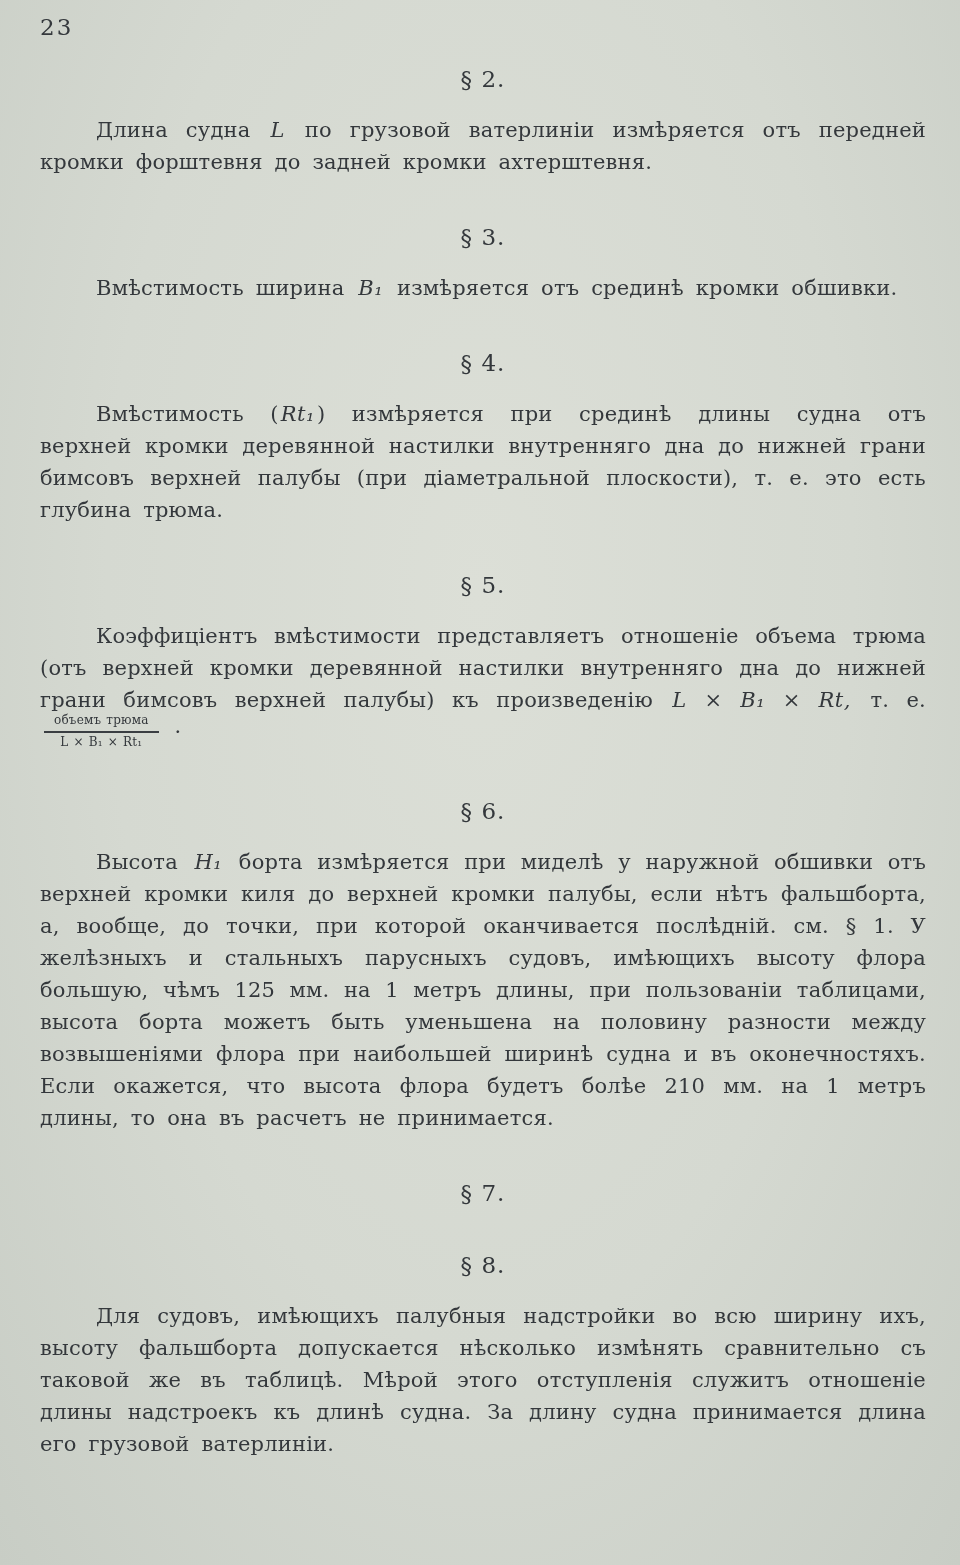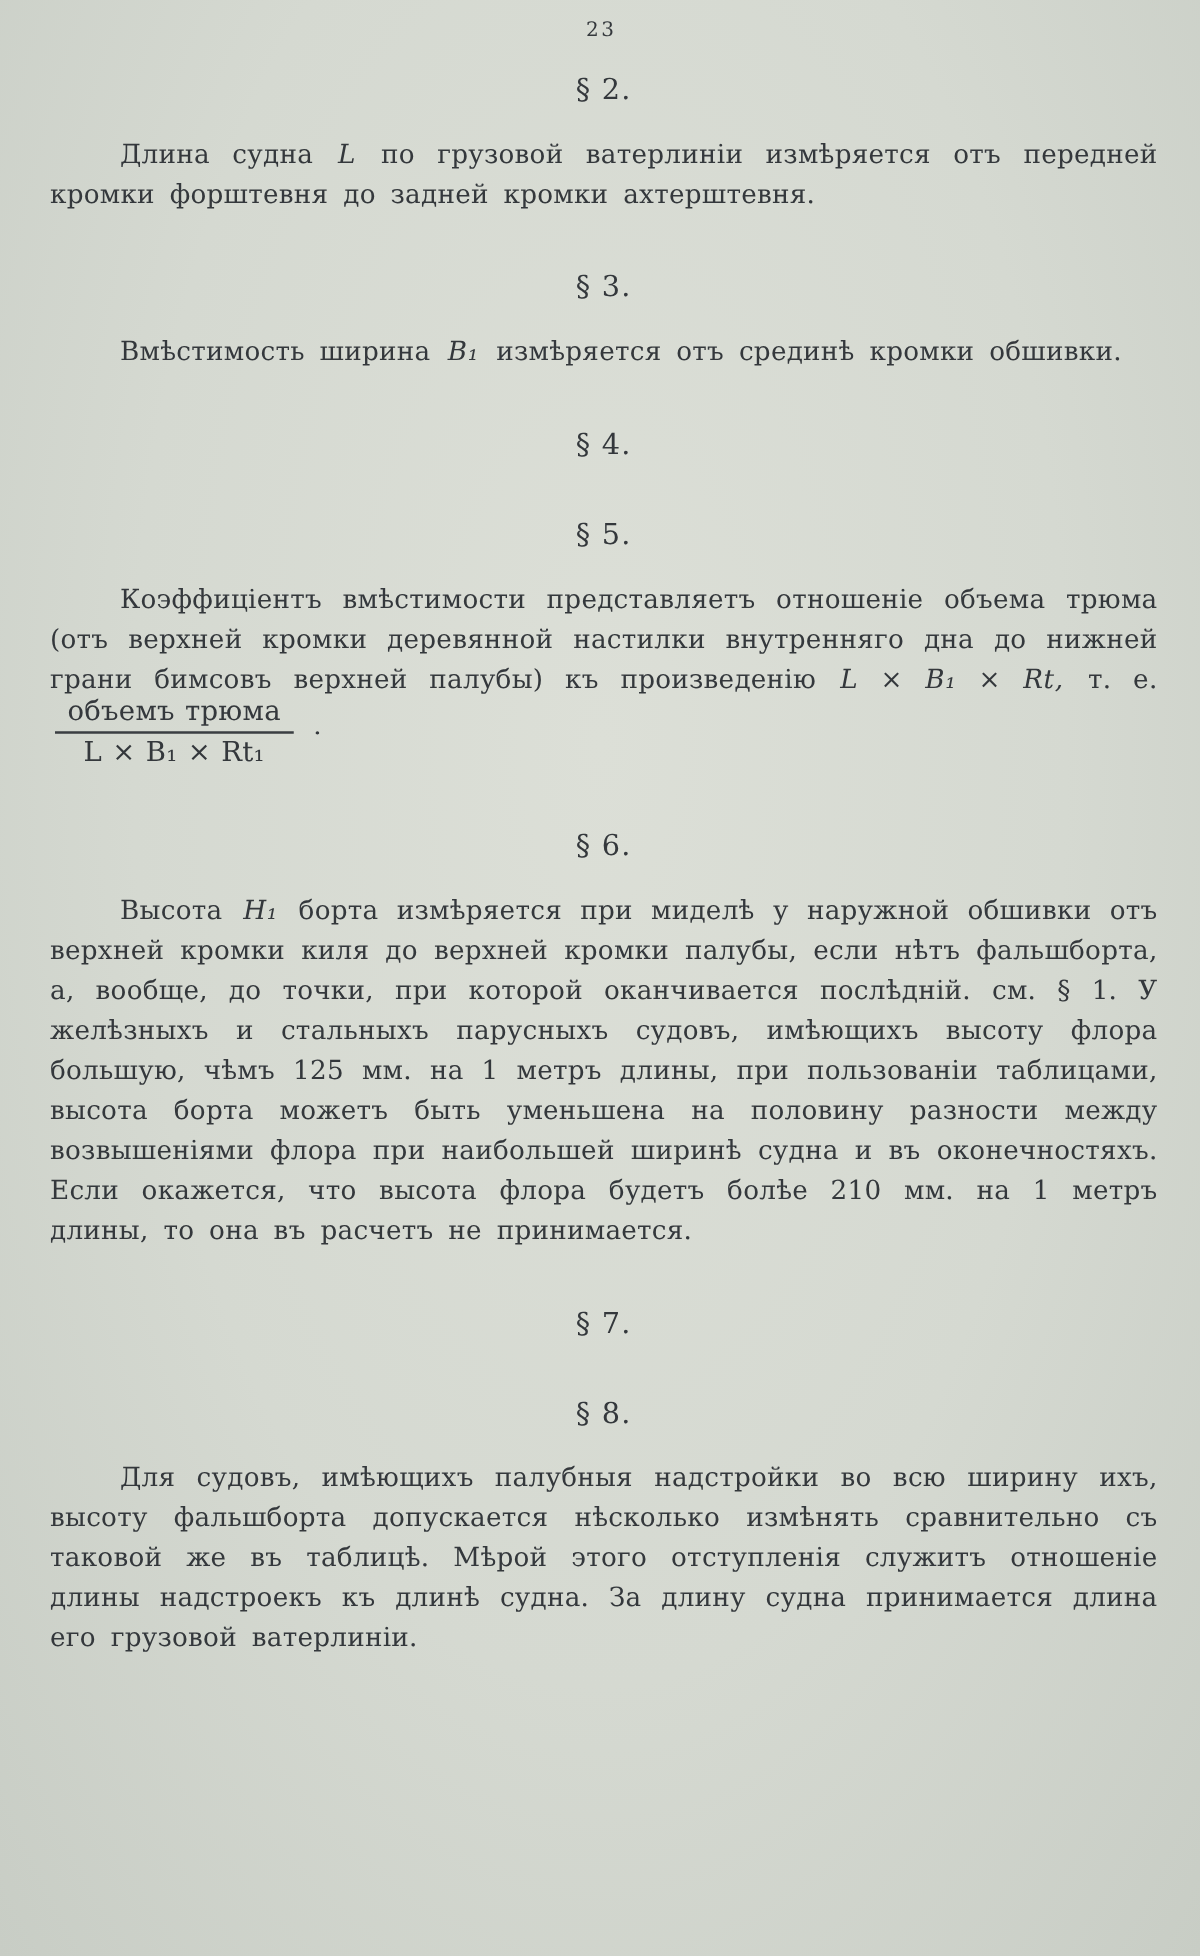--- a/index.html
+++ b/index.html
@@ -15,22 +15,22 @@
   .page {
     width: 960px;
     height: 1565px;
     box-sizing: border-box;
     padding: 14px 34px 0 40px;
     background: radial-gradient(ellipse at 50% 38%, #dcdfd7 0%, #d5d9d1 55%, #c8cdc5 100%);
     color: #34383c;
     overflow: hidden;
   }
   .page-number {
-    text-align: center;
-    font-size: 16px;
+    text-align: left;
+    font-size: 23px;
     letter-spacing: 2px;
     padding-right: 4px;
   }
   .sec-heading {
     text-align: center;
     font-size: 23px;
     font-weight: 400;
     margin: 46px 0 22px 0;
     letter-spacing: 1px;
   }
@@ -49,21 +49,21 @@
   .mvar {
     font-style: italic;
     padding: 0 2px;
     letter-spacing: 0.5px;
   }
   .fraction {
     display: inline-block;
     vertical-align: middle;
     text-align: center;
     line-height: 1.15;
-    font-size: 22px;
+    font-size: 12px;
     text-indent: 0;
     word-spacing: 1px;
     margin: 0 4px;
     transform: translateY(-2px);
   }
   .frac-num {
     display: block;
     padding: 0 10px 3px 10px;
     border-bottom: 2px solid #3a3e42;
   }
@@ -84,20 +84,21 @@
     <p class="para"><span>Длина судна </span><span class="mvar">L</span><span> по грузовой ватерлиніи измѣряется отъ передней кромки форштевня до задней кромки ахтерштевня.</span></p>
   </section>
 
   <section>
     <h2 class="sec-heading">§ 3.</h2>
     <p class="para"><span>Вмѣстимость ширина </span><span class="mvar">B₁</span><span> измѣряется отъ срединѣ кромки обшивки.</span></p>
   </section>
 
   <section>
     <h2 class="sec-heading">§ 4.</h2>
+    <p class="para"><span>Вмѣстимость (</span><span class="mvar">Rt₁</span><span>) измѣряется при срединѣ длины судна отъ верхней кромки деревянной настилки внутренняго дна до нижней грани бимсовъ верхней палубы (при діаметральной плоскости), т. е. это есть глубина трюма.</span></p>
   </section>
 
   <section>
     <h2 class="sec-heading">§ 5.</h2>
     <p class="para"><span>Коэффиціентъ вмѣстимости представляетъ отношеніе объема трюма (отъ верхней кромки деревянной настилки внутренняго дна до нижней грани бимсовъ верхней палубы) къ произведенію </span><span class="mvar">L × B₁ × Rt,</span><span> т. е. </span><span class="fraction"><span class="frac-num">объемъ трюма</span><span class="frac-den">L × B₁ × Rt₁</span></span><span> ·</span></p>
   </section>
 
   <section>
     <h2 class="sec-heading">§ 6.</h2>
     <p class="para"><span>Высота </span><span class="mvar">H₁</span><span> борта измѣряется при миделѣ у наружной обшивки отъ верхней кромки киля до верхней кромки палубы, если нѣтъ фальшборта, а, вообще, до точки, при которой оканчивается послѣдній. см. § 1. У желѣзныхъ и стальныхъ парусныхъ судовъ, имѣющихъ высоту флора большую, чѣмъ 125 мм. на 1 метръ длины, при пользованіи таблицами, высота борта можетъ быть уменьшена на половину разности между возвышеніями флора при наибольшей ширинѣ судна и въ оконечностяхъ. Если окажется, что высота флора будетъ болѣе 210 мм. на 1 метръ длины, то она въ расчетъ не принимается.</span></p>

